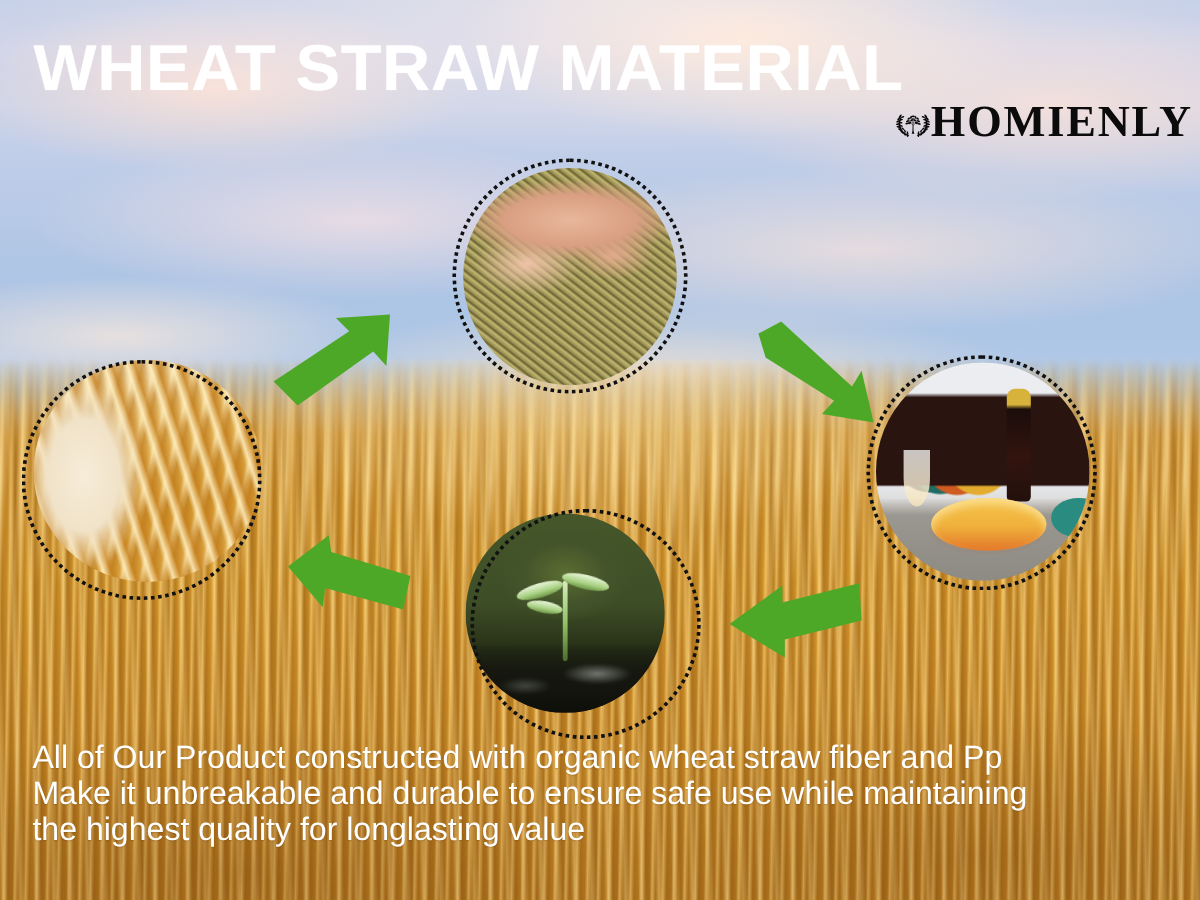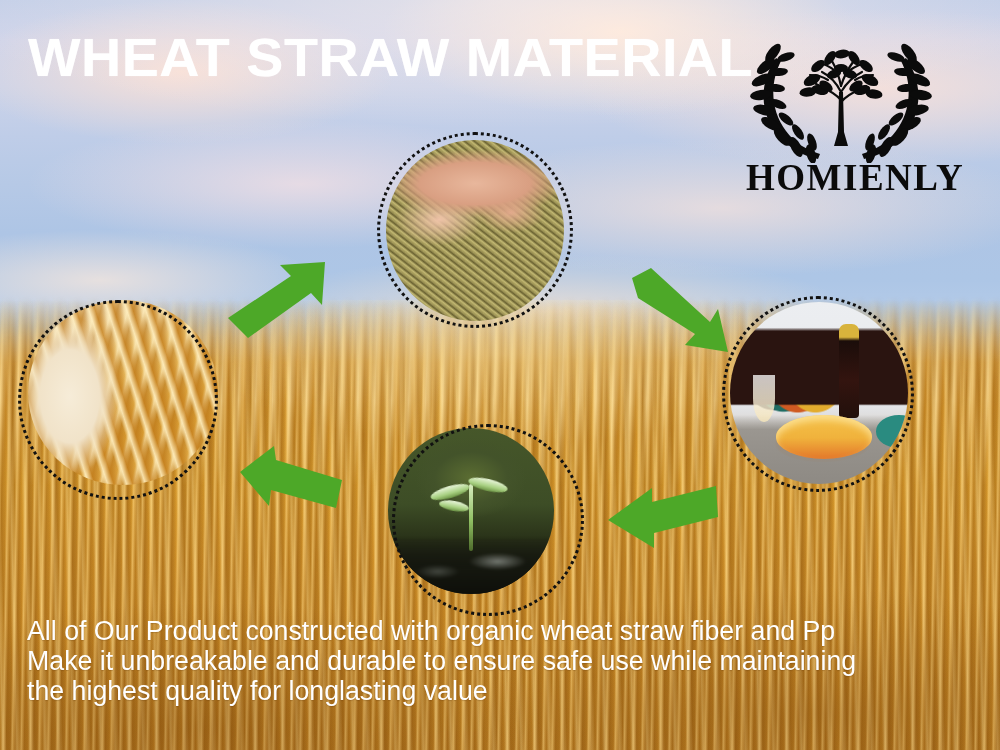--- a/index.html
+++ b/index.html
@@ -111,23 +111,23 @@
     color:#ffffff;
     line-height:1;
     transform:scaleX(1.03);
     transform-origin:left center;
     text-shadow:0 0 1px rgba(255,255,255,.6);
     white-space:nowrap;
   }
 
   
   .logo {
-    position:absolute; left:746px; top:28px;
+    position:absolute; left:746px; top:12px;
     width:248px; height:182px;
-    display:flex; flex-direction:column; 
+    display:flex; flex-direction:row; align-items:center;
   }
   .logo-mark { width:190px; height:135px; }
   .logo-word {
     margin-top:-4px;
     font-family:"Liberation Serif", serif;
     font-size:37px;
     font-weight:700;
     color:#0b0b0b;
     letter-spacing:1.5px;
     line-height:1;

